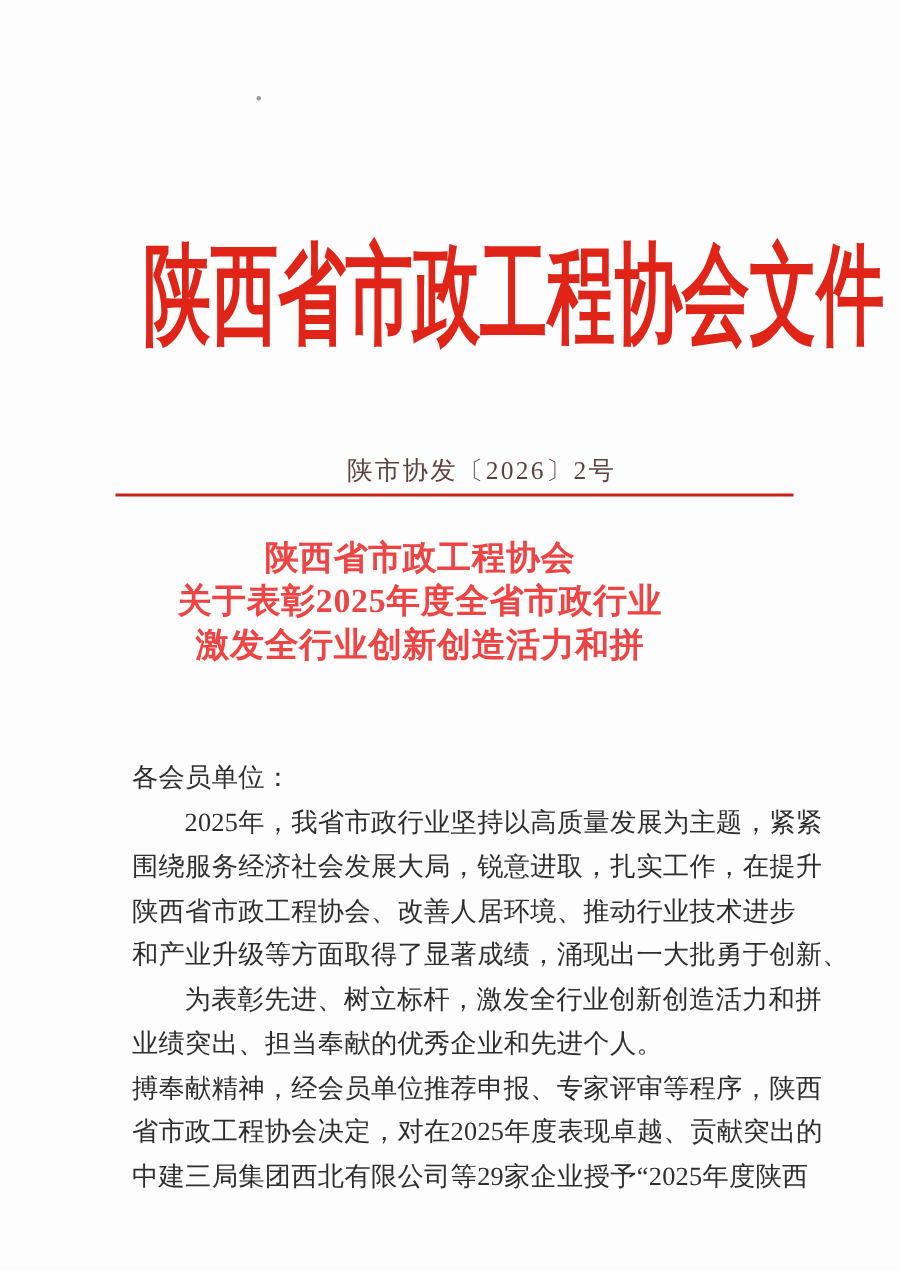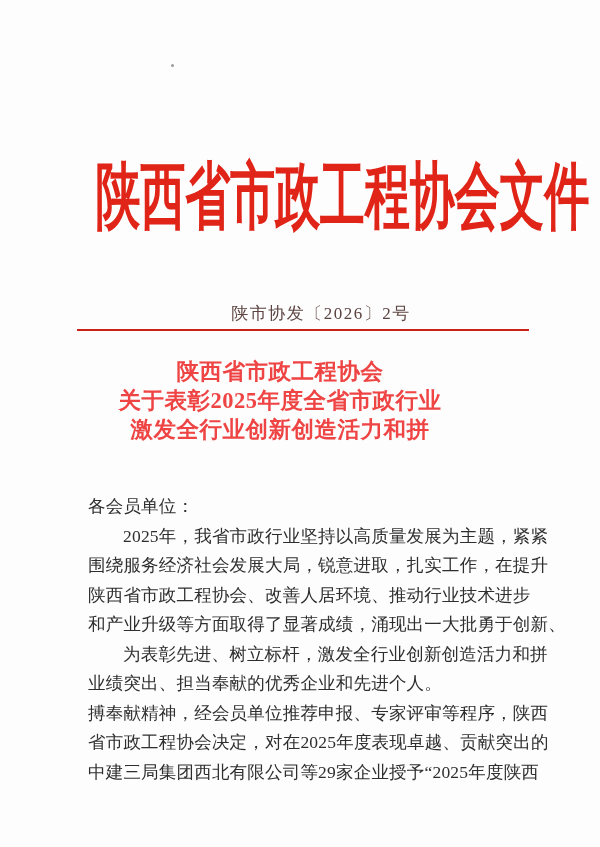--- a/index.html
+++ b/index.html
@@ -80,21 +80,21 @@
     text-align: center;
     font-size: 22.5px;
     font-weight: bold;
     line-height: 29px;
     color: #ef4444;
     letter-spacing: 0.5px;
   }
   
   .body-block {
     position: absolute;
-    top: 492px;
+    top: 504px;
     left: 88px;
     width: 470px;
     font-size: 17.5px;
     line-height: 29.5px;
     color: #2e2e2e;
     letter-spacing: 0.2px;
   }
   .body-line {
     white-space: nowrap;
   }

